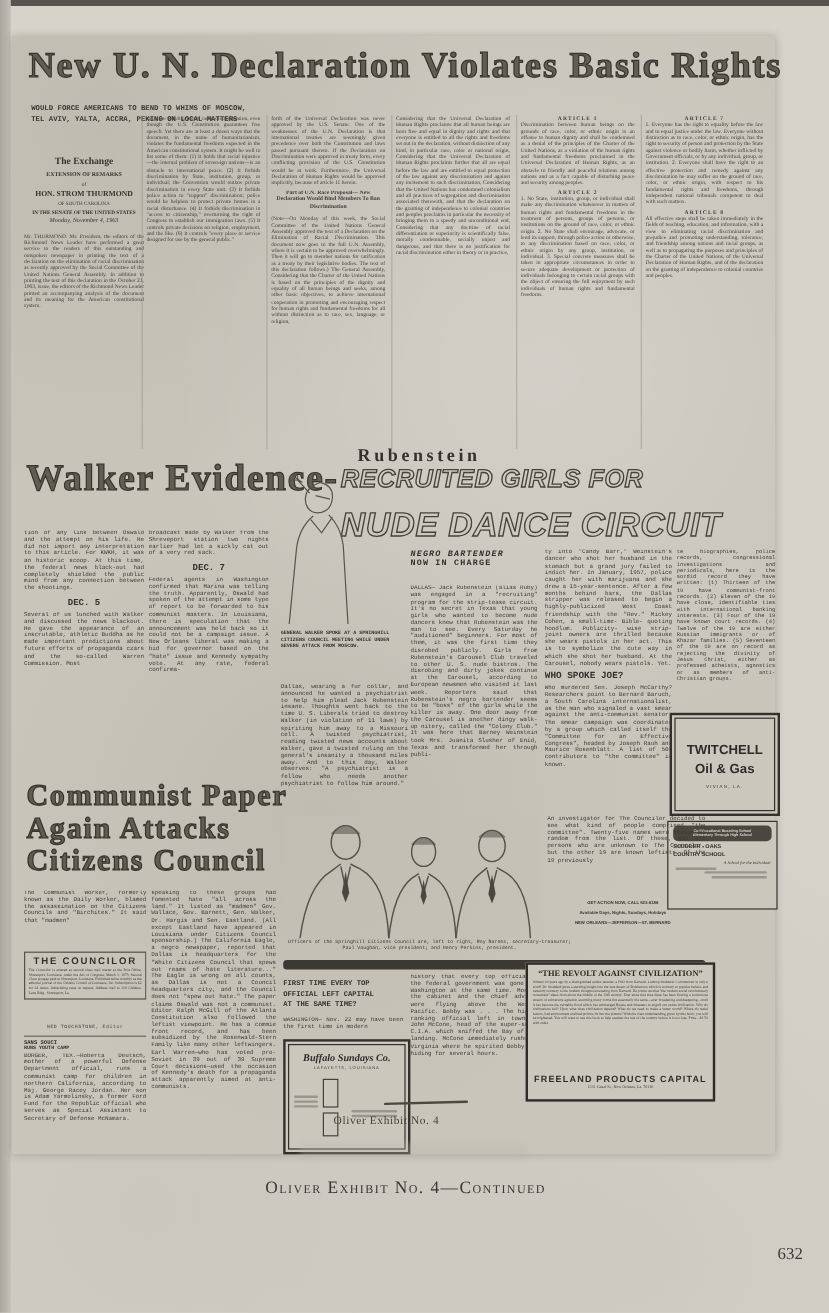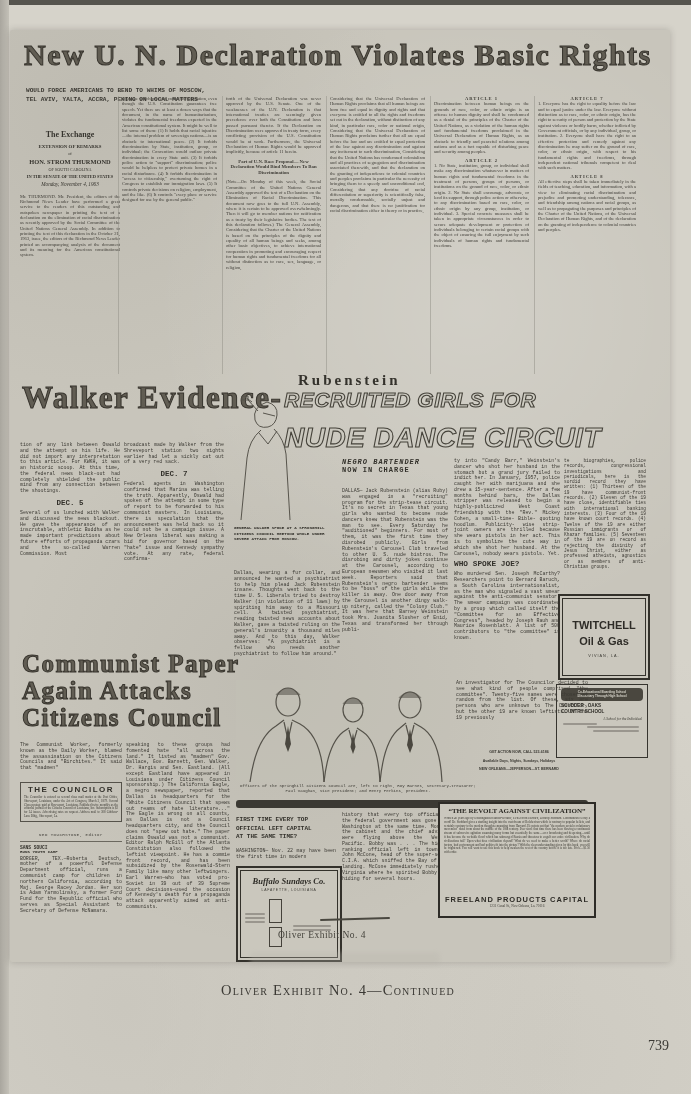--- a/index.html
+++ b/index.html
@@ -8,21 +8,21 @@
     radial-gradient(circle at 18% 92%, rgba(190,187,178,.5), transparent 40%),
     radial-gradient(circle at 80% 96%, rgba(200,197,188,.6), transparent 35%),
     #d6d3ca;}
   .abs{position:absolute;}
   #topline{left:0;top:0;width:691px;height:5px;background:#56544e;}
   #leftedge{left:0;top:0;width:9px;height:1094px;background:linear-gradient(90deg,#a9a69e,#c3c0b7);}
   #clip{left:10px;top:30px;width:636px;height:932px;background:
     radial-gradient(circle at 12% 8%, rgba(120,117,108,.12), transparent 30%),
     radial-gradient(circle at 70% 30%, rgba(255,255,255,.18), transparent 40%),
     radial-gradient(circle at 40% 70%, rgba(110,107,99,.10), transparent 35%),
-    #c8c5bb;box-shadow:0 0 7px rgba(40,38,34,.22);border-radius:2px;padding-left:24px;}
+    #c8c5bb;box-shadow:0 0 7px rgba(40,38,34,.22);border-radius:2px;}
   
   .t{font:4.9px/1.18 "Liberation Mono",monospace;color:#3b3933;text-align:justify;overflow:hidden;}
   .s{font:4.6px/1.16 "Liberation Serif",serif;color:#403e38;text-align:justify;overflow:hidden;}
   .tiny{font:3.05px/1.25 "Liberation Serif",serif;color:#3b3933;text-align:justify;}
   .stencil{font-family:"Liberation Serif",serif;font-weight:700;color:#615d53;
     -webkit-text-stroke:1px #38352e;letter-spacing:1.5px;white-space:nowrap;}
   .outl{font-family:"Liberation Sans",sans-serif;font-weight:700;font-style:italic;
     color:rgba(200,197,188,.18);-webkit-text-stroke:1.1px #45423a;letter-spacing:.5px;white-space:nowrap;}
   .mh{font-family:"Liberation Mono",monospace;font-weight:700;color:#33312b;}
   .ctr{text-align:center;}
@@ -152,21 +152,21 @@
       <div class="grayline" style="width:52px;margin-left:30px;"></div>
       <div class="grayline" style="width:46px;margin-left:36px;"></div>
     </div>
 
     <div class="abs stencil" style="left:12px;top:647px;font-size:25px;">Again Attacks</div>
     <div class="abs stencil" style="left:12px;top:620px;font-size:25px;">Communist Paper</div>
     <div class="abs stencil" style="left:12px;top:674px;font-size:25px;">Citizens Council</div>
 
     <div class="abs" style="left:10px;top:712px;width:102px;height:218px;overflow:hidden;">
       <div class="t">The Communist Worker, formerly known as the Daily Worker, blamed the assassination on the Citizens Councils and "Birchites." It said that "madmen"</div>
-      <div style="border:1px solid #55524a;margin:11px 0;padding:2px 3px;">
+      <div style="border:1px solid #55524a;margin:22px 0;padding:2px 3px;">
         <div class="ctr" style="font:700 8px 'Liberation Sans',sans-serif;letter-spacing:1.5px;color:#33312b;margin-bottom:2px;">THE  COUNCILOR</div>
         <div class="tiny">The Councilor is entered as second class mail matter at the Post Office, Shreveport, Louisiana, under the Act of Congress, March 3, 1879. Second Class postage paid at Shreveport, Louisiana. Published twice monthly as the editorial journal of the Citizens Council of Louisiana, Inc. Subscription is $2 for 24 issues. Advertising rates on request. Address mail to 308 Giddens-Lane Bldg., Shreveport, La.</div>
       </div>
       <div class="ctr" style="font:4px 'Liberation Mono',monospace;letter-spacing:.5px;color:#3b3933;margin:4px 0;">NED TOUCHSTONE, Editor</div>
       <div style="border-top:1px solid #6b685f;margin:3px 0;"></div>
       <div class="mh" style="font-size:4.6px;">SANS SOUCI</div>
       <div class="mh" style="font-size:4.2px;margin-bottom:2px;">RUNS YOUTH CAMP</div>
       <div class="t">BORGER, TEX.—Roberta Deutsch, mother of a powerful Defense Department official, runs a communist camp for children in northern California, according to Maj. George Racey Jordan. Her son is Adam Yarmolinsky, a former Ford Fund for the Republic official who serves as Special Assistant to Secretary of Defense McNamara.</div>
     </div>
 
@@ -238,14 +238,14 @@
       <div class="ctr" style="font:700 7.5px 'Liberation Sans',sans-serif;letter-spacing:1px;color:#2e2c27;margin-top:2px;">FREELAND PRODUCTS CAPITAL</div>
       <div class="ctr" style="font:3.4px 'Liberation Serif',serif;color:#3b3933;">1231 Canal St.,   New Orleans, La.   70116</div>
     </div>
 
     <div class="abs" style="left:310px;top:888px;width:70px;height:2px;background:#4a4840;border-radius:2px;transform:rotate(-1.5deg);"></div>
     <div class="abs" style="left:268px;top:900px;font:9.5px 'Liberation Serif',serif;color:#45433c;letter-spacing:.5px;">Oliver Exhibit No. 4</div>
   </div>
 
   <div class="abs" style="left:250px;top:952px;width:190px;height:14px;background:#b9b6ad;opacity:.3;filter:blur(2px);border-radius:4px;"></div>
   <div class="abs ctr" style="left:148px;top:982px;width:380px;font:400 14.5px 'Liberation Serif',serif;font-variant:small-caps;letter-spacing:1.2px;color:#3b3934;">Oliver Exhibit No. 4—Continued</div>
-  <div class="abs" style="left:648px;top:1038px;font:14px 'Liberation Serif',serif;color:#3b3934;">739</div>
+  <div class="abs" style="left:648px;top:1038px;font:14px 'Liberation Serif',serif;color:#3b3934;">632</div>
 </div>
 
 </body></html>

